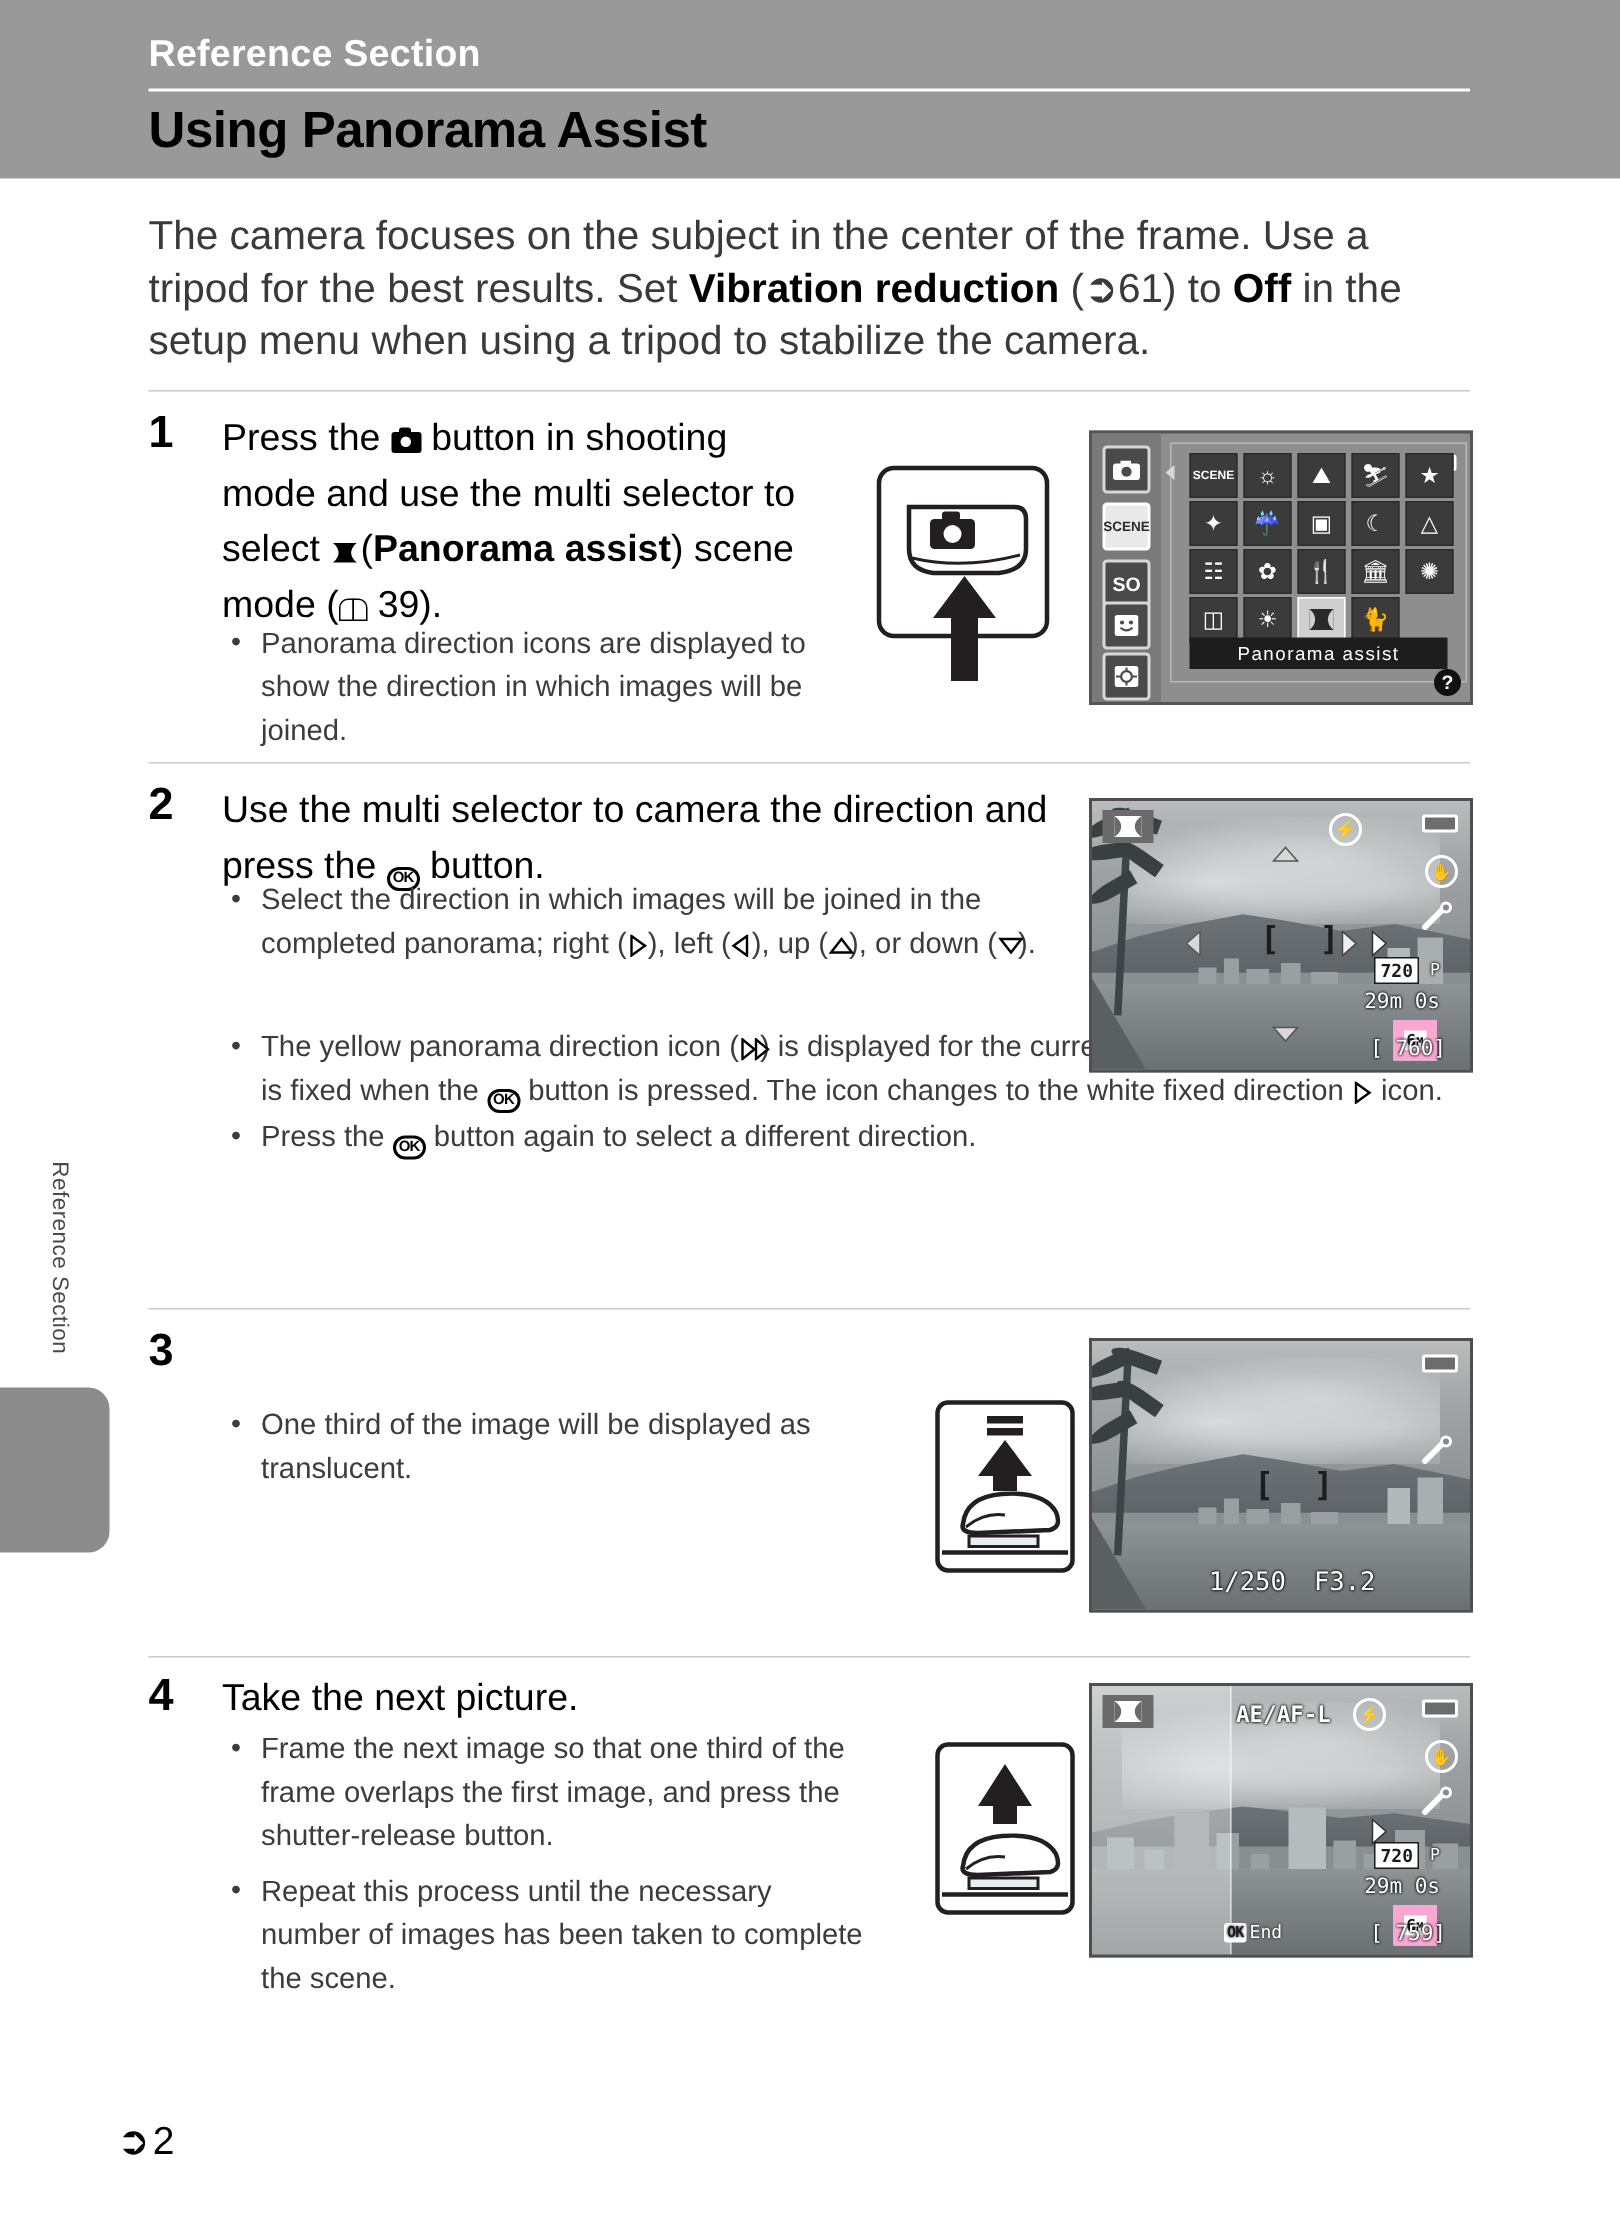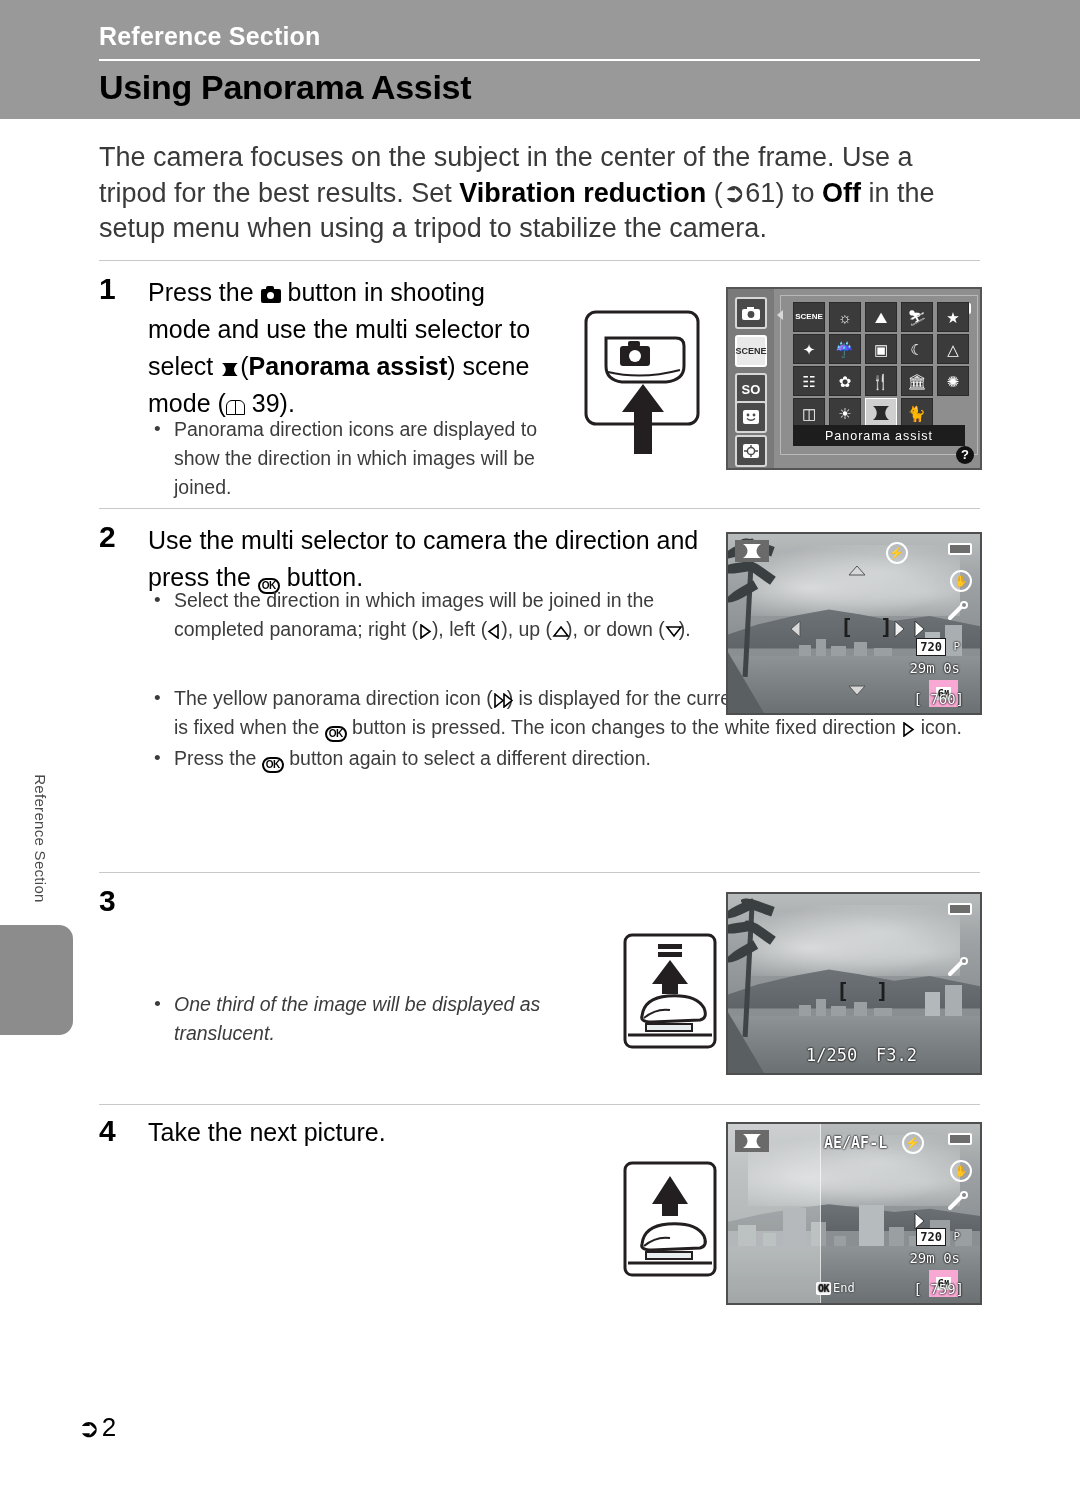--- a/index.html
+++ b/index.html
@@ -499,21 +499,21 @@
     <div class="osd-text" style="right:20px; top:106px; font-size:11px;">P</div>
     <div class="osd-text" style="right:20px; top:126px; font-size:14px;">29m 0s</div>
     <div class="osd-6m" style="right:22px; top:146px;">
       <span>6</span><span style="font-size:8px;">M</span>
     </div>
     <div class="osd-text" style="right:16px; bottom:6px; font-size:14px;">[  760]</div>
   </div>
 
   <div class="rule" style="top:872px;"></div>
   <div class="step-num" style="left:99px; top:884px;">3</div>
-  <div class="bullets" style="left:148px; top:990px; width:440px;font-style:italic;">
+  <div class="bullets" style="left:148px; top:936px; width:440px;">
     <div class="bullet">One third of the image will be displayed as translucent.</div>
   </div>
 
   <div class="hand-fig" style="left:622px; top:932px;">
     <svg width="96" height="118" viewBox="0 0 96 118">
       <rect x="3" y="3" width="90" height="112" rx="7" fill="#fff" stroke="#231f20" stroke-width="3"></rect>
       <rect x="36" y="12" width="24" height="5" fill="#231f20"></rect>
       <rect x="36" y="20" width="24" height="5" fill="#231f20"></rect>
       <path d="M48 28 L66 52 L56 52 L56 62 L40 62 L40 52 L30 52 Z" fill="#231f20"></path>
       <path d="M20 84 Q22 66 46 64 Q74 62 82 76 Q86 86 78 88 L30 90 Q18 90 20 84 Z" fill="#fff" stroke="#231f20" stroke-width="3"></path>
@@ -556,20 +556,22 @@
     </div>
     <div class="focus-brk" style="left:108px; top:84px;">[ &nbsp;]</div>
     <div class="osd-text" style="left:78px; bottom:8px; font-size:17px;">1/250</div>
     <div class="osd-text" style="left:148px; bottom:8px; font-size:17px;">F3.2</div>
   </div>
 
   <div class="rule" style="top:1104px;"></div>
   <div class="step-num" style="left:99px; top:1114px;">4</div>
   <div class="step-head" style="left:148px; top:1114px; width:420px;">Take the next picture.</div>
   <div class="bullets" style="left:148px; top:1152px; width:430px;">
+    <div class="bullet">Frame the next image so that one third of the frame overlaps the first image, and press the shutter-release button.</div>
+    <div class="bullet" style="margin-top:8px;">Repeat this process until the necessary number of images has been taken to complete the scene.</div>
   </div>
 
   <div class="hand-fig" style="left:622px; top:1160px;">
     <svg width="96" height="118" viewBox="0 0 96 118">
       <rect x="3" y="3" width="90" height="112" rx="7" fill="#fff" stroke="#231f20" stroke-width="3"></rect>
       <path d="M48 16 L66 44 L56 44 L56 56 L40 56 L40 44 L30 44 Z" fill="#231f20"></path>
       <path d="M20 84 Q22 66 46 64 Q74 62 82 76 Q86 86 78 88 L30 90 Q18 90 20 84 Z" fill="#fff" stroke="#231f20" stroke-width="3"></path>
       <path d="M22 86 Q34 76 48 78" fill="none" stroke="#231f20" stroke-width="2"></path>
       <rect x="24" y="92" width="46" height="7" fill="#e8eef0" stroke="#231f20" stroke-width="2"></rect>
       <path d="M6 103 L90 103" stroke="#231f20" stroke-width="3"></path>

